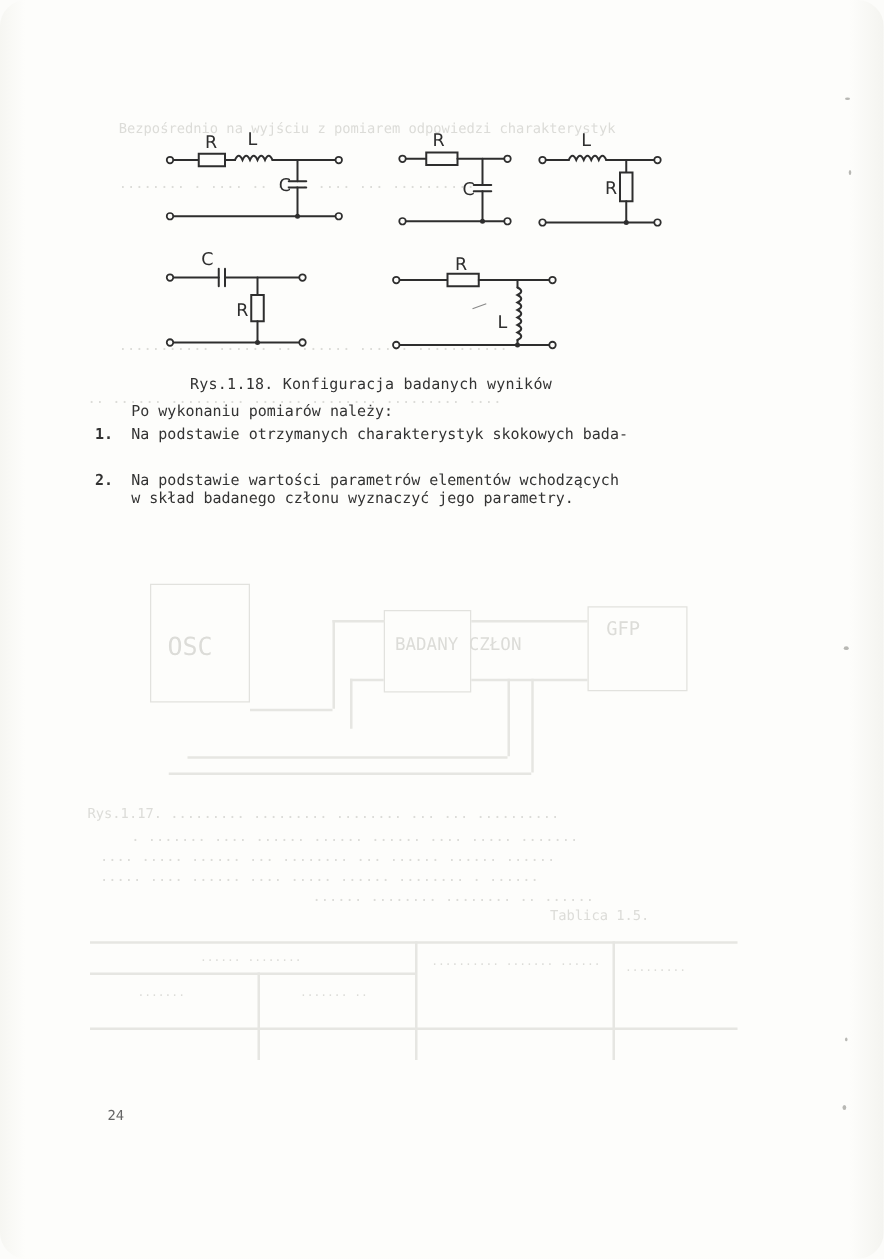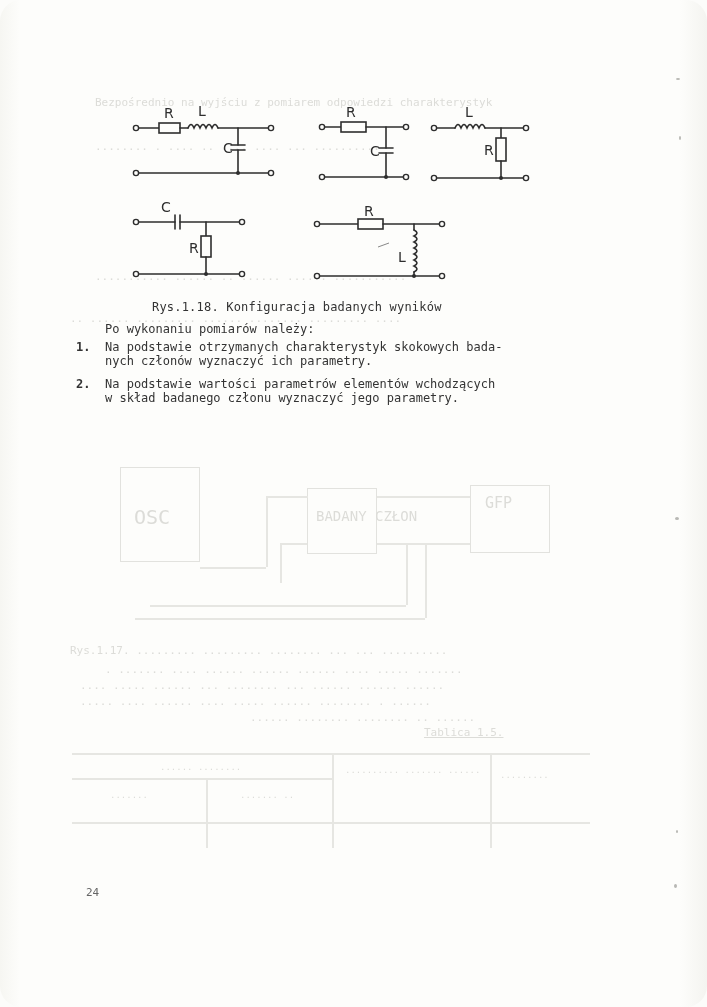--- a/index.html
+++ b/index.html
@@ -119,21 +119,21 @@
     <div class="ghost-line" style="left:150px;top:605px;width:256px;height:1.5px;"></div>
     <div class="ghost-line" style="left:406px;top:543px;width:1.5px;height:62px;"></div>
     <div class="ghost-line" style="left:135px;top:618px;width:290px;height:1.5px;"></div>
     <div class="ghost-line" style="left:425px;top:543px;width:1.5px;height:75px;"></div>
 
     <div class="ghost" style="left:70px;top:644px;text-align:right;">Rys.1.17. ......... ......... ........ ... ... ..........</div>
     <div class="ghost" style="left:105px;top:663px;">. ....... .... ...... ...... ...... .... ..... .......</div>
     <div class="ghost" style="left:80px;top:679px;">.... ..... ...... ... ........ ... ...... ...... ......</div>
     <div class="ghost" style="left:80px;top:695px;">..... .... ...... .... ..... ...... ........ . ......</div>
     <div class="ghost" style="left:250px;top:711px;">...... ........ ........ .. ......</div>
-    <div class="ghost" style="left:424px;top:726px;text-decoration:underline;">Tablica 1.5.</div>
+    <div class="ghost" style="left:440px;top:726px;">Tablica 1.5.</div>
 
     <div class="ghost-line" style="left:72px;top:753px;width:518px;height:1.5px;"></div>
     <div class="ghost-line" style="left:72px;top:778px;width:260px;height:1.5px;"></div>
     <div class="ghost-line" style="left:72px;top:822px;width:518px;height:1.5px;"></div>
     <div class="ghost-line" style="left:206px;top:778px;width:1.5px;height:70px;"></div>
     <div class="ghost-line" style="left:332px;top:753px;width:1.5px;height:95px;"></div>
     <div class="ghost-line" style="left:490px;top:753px;width:1.5px;height:95px;"></div>
     <div class="ghost" style="left:160px;top:762px;font-size:9px;">...... ........</div>
     <div class="ghost" style="left:345px;top:765px;font-size:9px;">.......... ....... ......</div>
     <div class="ghost" style="left:500px;top:770px;font-size:9px;">.........</div>
@@ -244,21 +244,20 @@
       <text class="lbl" x="398" y="262">L</text>
     </g>
   </svg>
 
   <div class="caption">Rys.1.18. Konfiguracja badanych wyników</div>
 
   <div class="intro">Po wykonaniu pomiarów należy:</div>
 
   <div class="list-item" style="top:340px;">
     <span class="num">1.</span><span>Na podstawie otrzymanych charakterystyk skokowych bada-</span>
-    <span class="line2">nych członów wyznaczyć ich parametry.</span>
   </div>
 
   <div class="list-item" style="top:377px;">
     <span class="num">2.</span><span>Na podstawie wartości parametrów elementów wchodzących</span>
     <span class="line2">w skład badanego członu wyznaczyć jego parametry.</span>
   </div>
 
 
 
   <div class="page-number">24</div>

